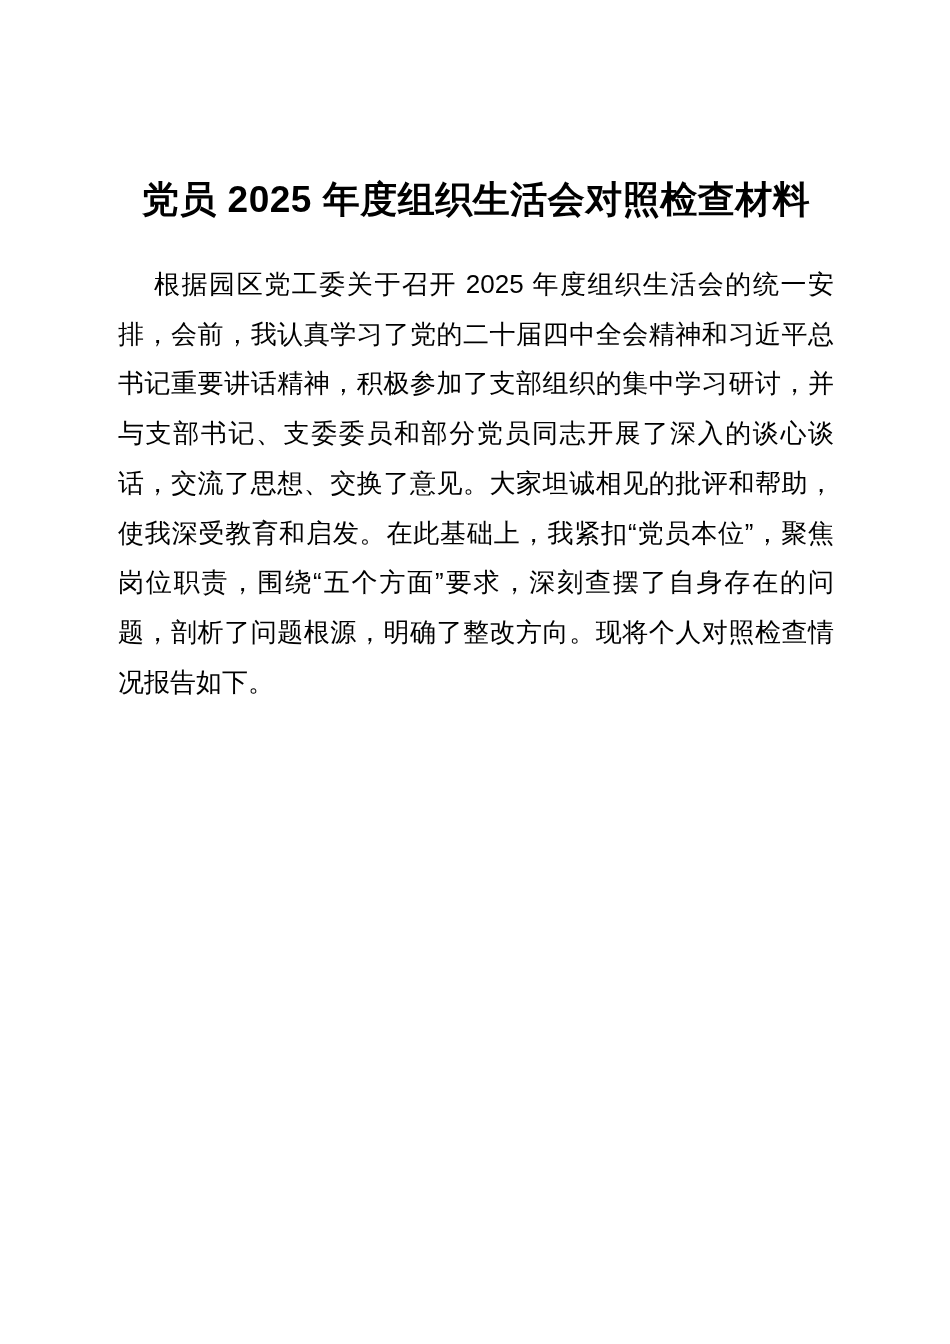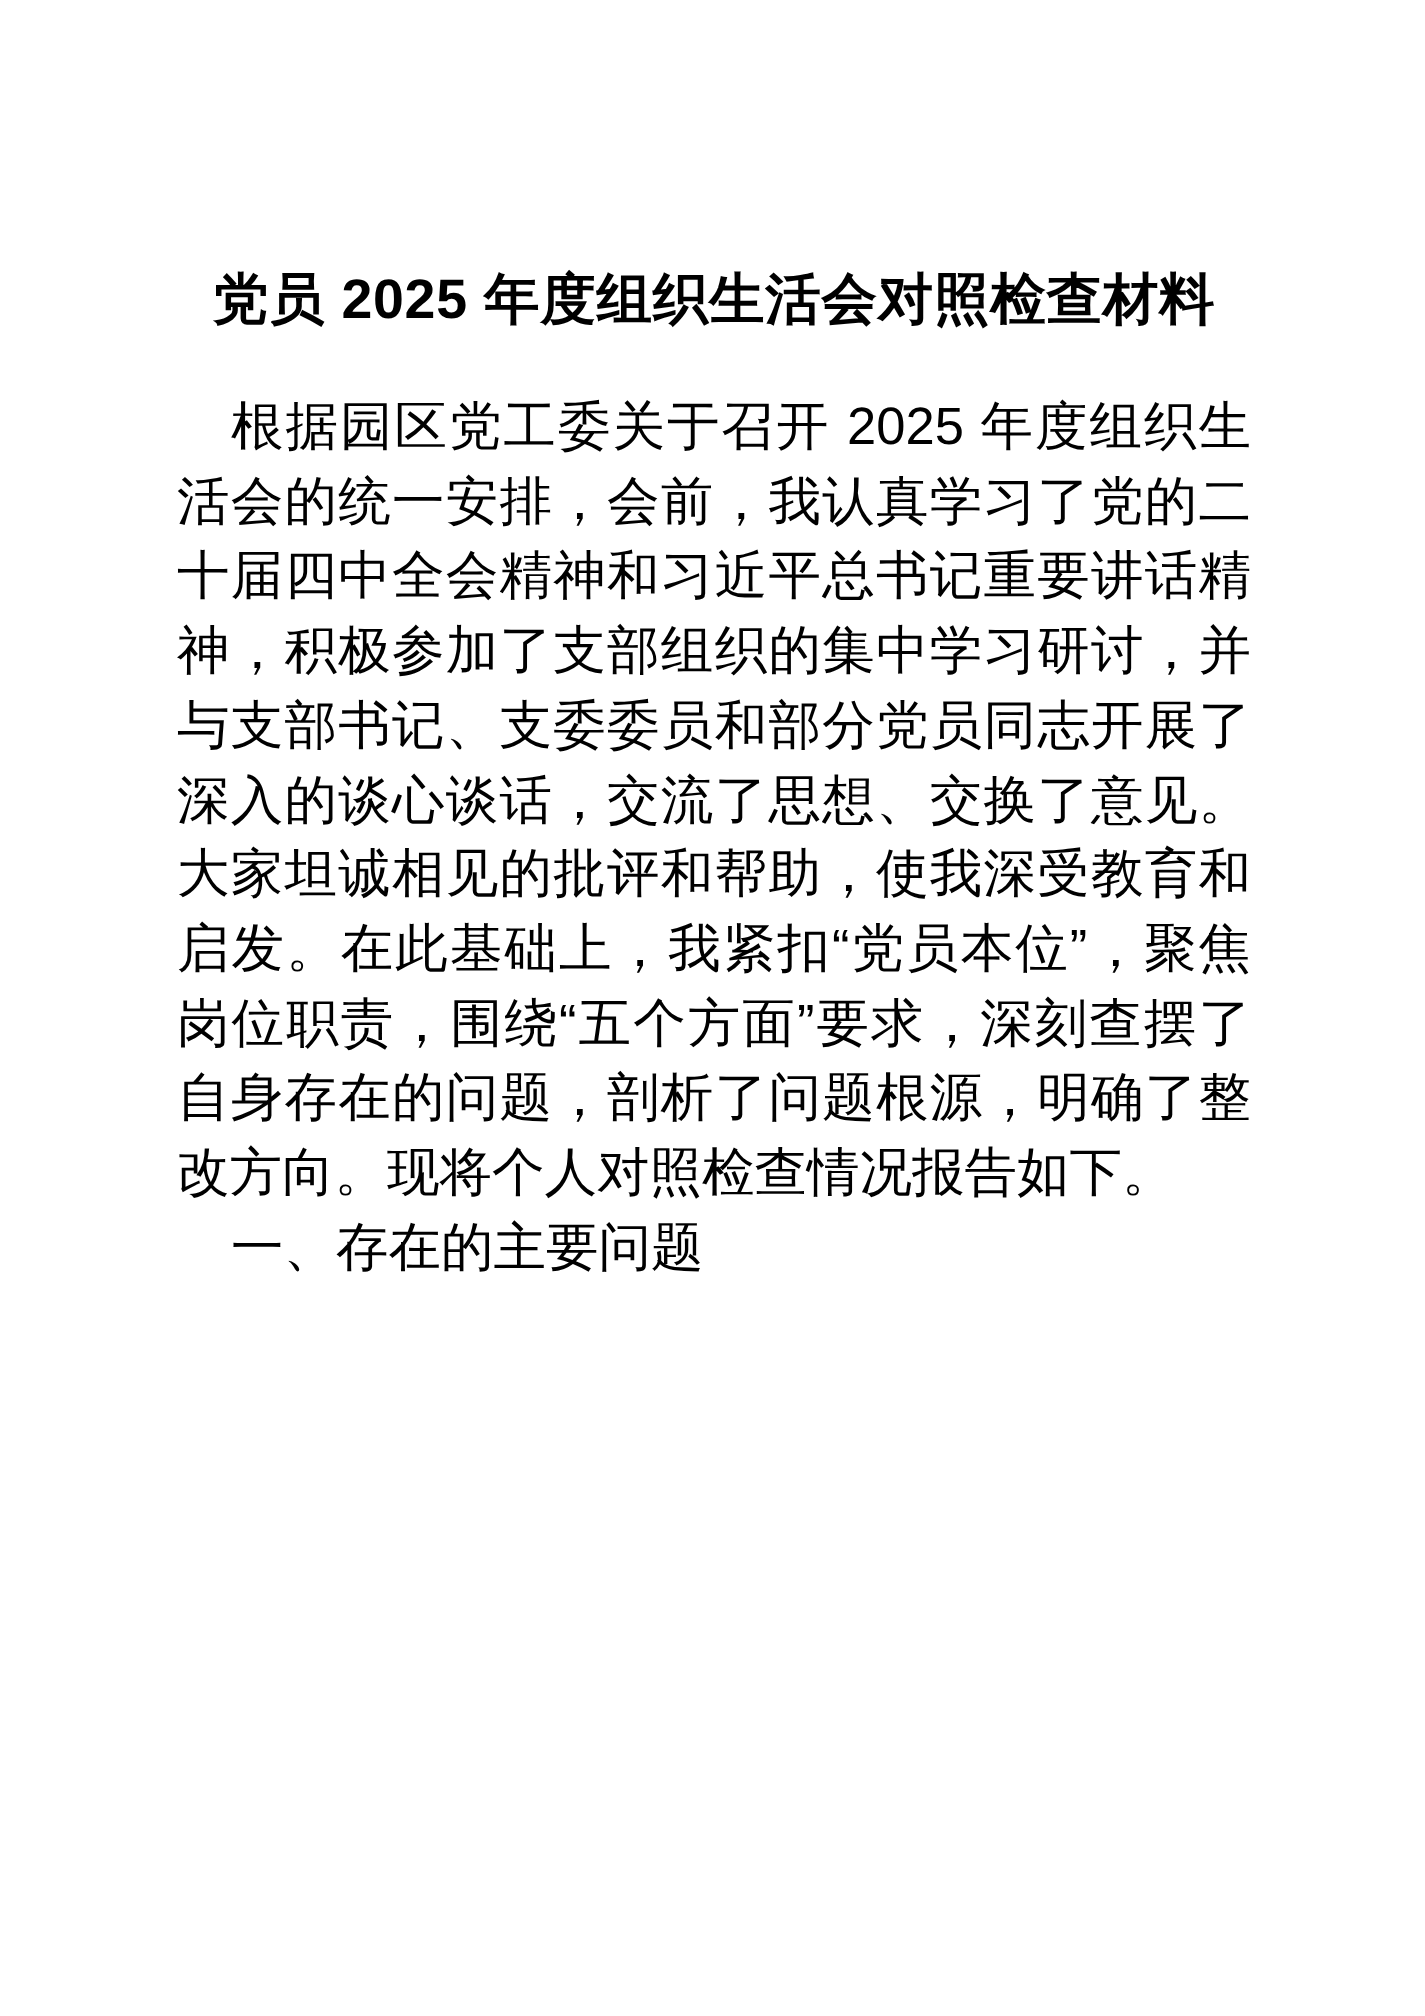--- a/index.html
+++ b/index.html
@@ -27,30 +27,29 @@
     font-size: 37px;
     font-weight: 700;
     line-height: 60px;
     text-align: center;
     letter-spacing: 0.5px;
     margin: 0 0 30px 0;
     white-space: nowrap;
   }
   .doc p {
     margin: 0;
-    font-size: 35px;
+    font-size: 26px;
     line-height: 49.7px;
     text-align: justify;
     text-indent: 36px;
     font-weight: 400;
     word-break: break-all;
   }
 </style>
 </head>
 <body>
 
 <div class="page">
   <div class="doc">
     <h1 class="doc-title">党员 2025 年度组织生活会对照检查材料</h1>
     <p>根据园区党工委关于召开 2025 年度组织生活会的统一安排，会前，我认真学习了党的二十届四中全会精神和习近平总书记重要讲话精神，积极参加了支部组织的集中学习研讨，并与支部书记、支委委员和部分党员同志开展了深入的谈心谈话，交流了思想、交换了意见。大家坦诚相见的批评和帮助，使我深受教育和启发。在此基础上，我紧扣“党员本位”，聚焦岗位职责，围绕“五个方面”要求，深刻查摆了自身存在的问题，剖析了问题根源，明确了整改方向。现将个人对照检查情况报告如下。</p>
-    <p>一、存在的主要问题</p>
   </div>
 </div>
 
 </body></html>

